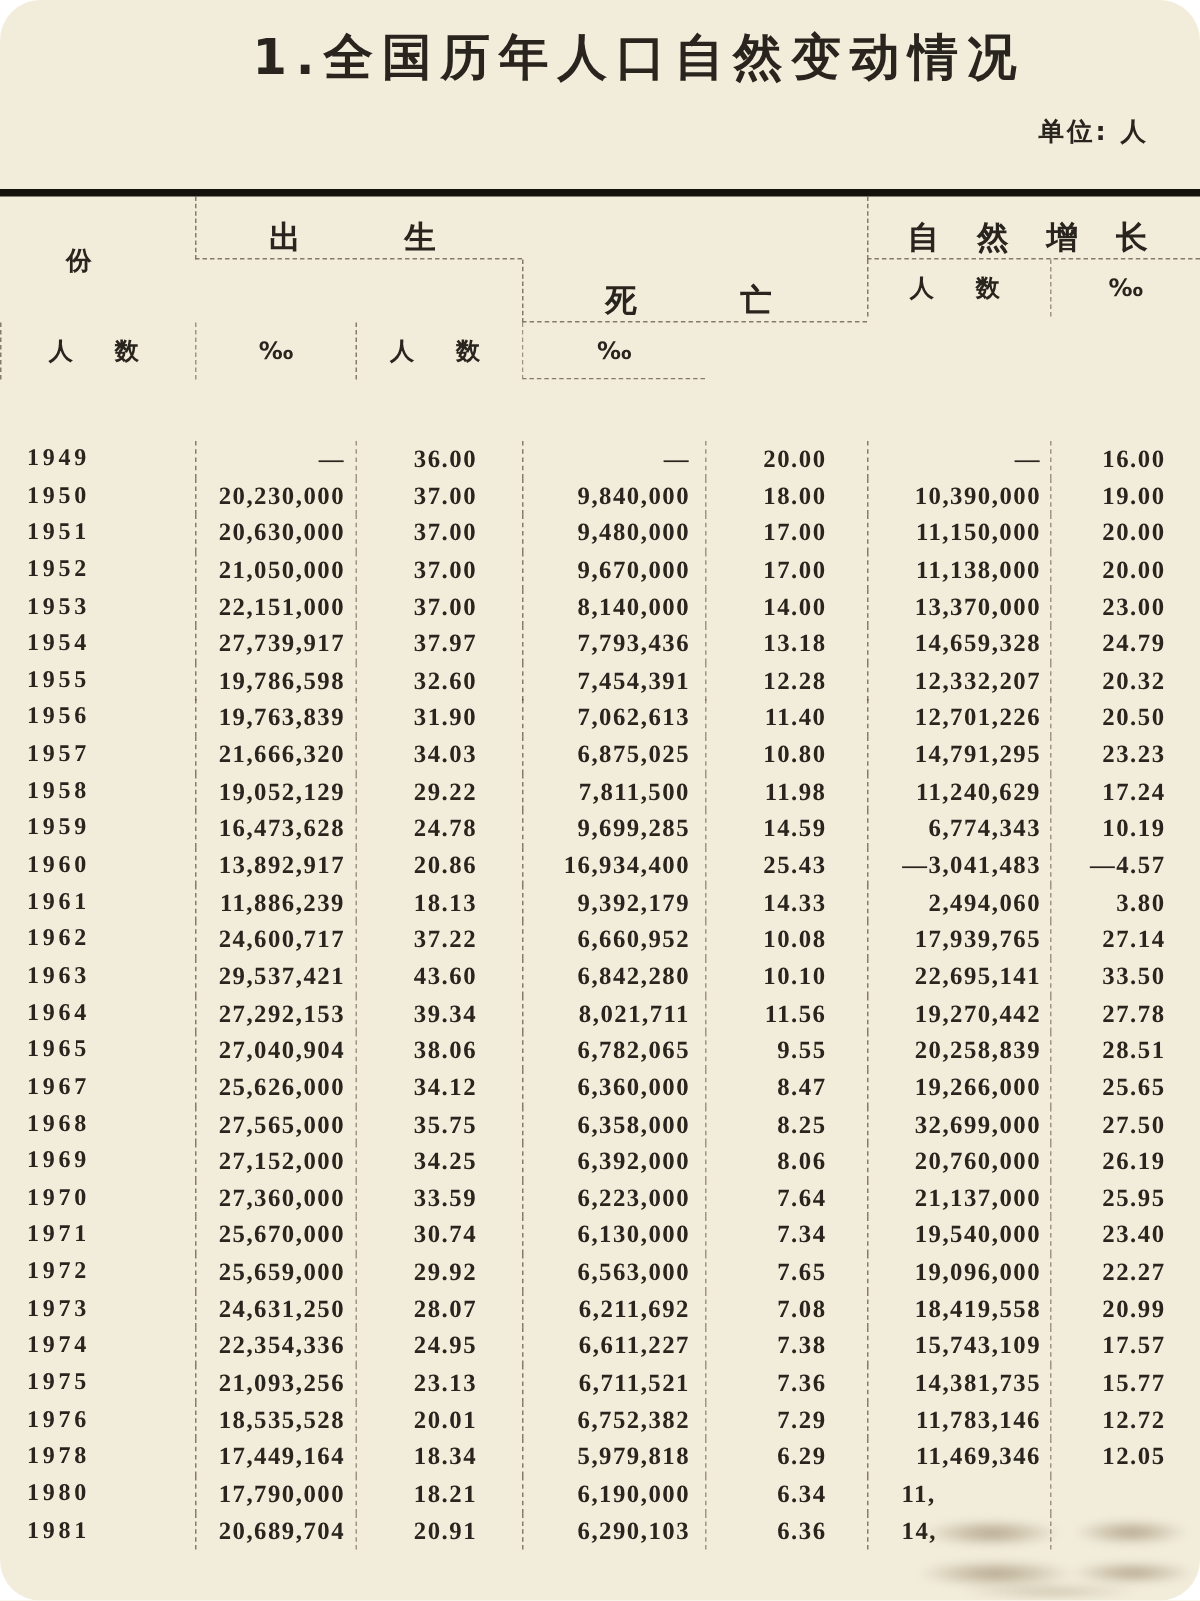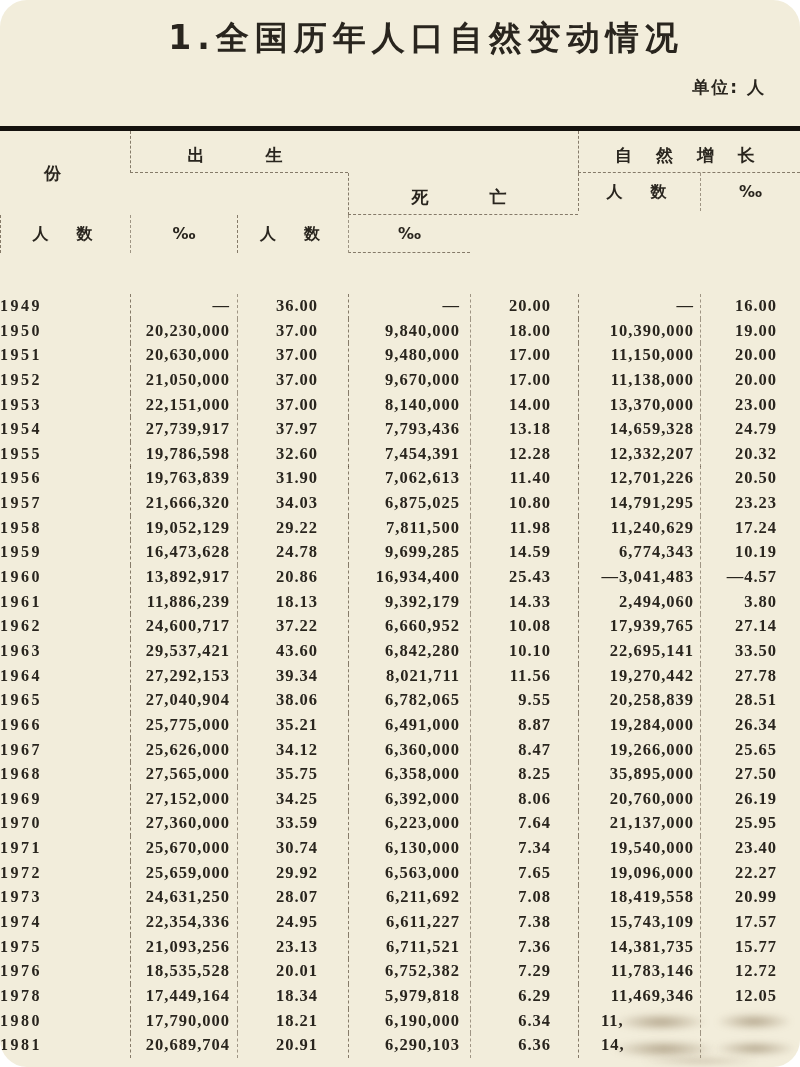--- a/index.html
+++ b/index.html
@@ -16,42 +16,42 @@
   }
   .unit{
     position:absolute;top:76px;right:34px;font-size:17px;font-weight:bold;letter-spacing:2px;
     font-family:"DejaVu Sans","Liberation Sans",sans-serif;
   }
   .rule{position:absolute;top:126px;left:0;width:800px;height:5px;background:#15120e;}
 
   .tbl{position:absolute;top:131px;left:0;width:800px;}
   .grid{display:grid;grid-template-columns:130px 107px 111px 122px 108px 122px 100px;}
   .thead .gcell{
-    height:42px;box-sizing:border-box;text-align:center;font-weight:bold;font-size:17px;
+    height:42px;box-sizing:border-box;text-align:center;font-weight:bold;font-size:21px;
     letter-spacing:9px;padding-top:13px;
     border-bottom:1px dashed rgba(75,62,45,.65);
     font-family:"DejaVu Sans","Liberation Sans",sans-serif;
   }
   .ycell{
     grid-row:1 / 3;display:flex;align-items:center;padding-left:44px;box-sizing:border-box;
     font-weight:bold;font-size:17px;
     font-family:"DejaVu Sans","Liberation Sans",sans-serif;
   }
   .scell{
     height:38px;box-sizing:border-box;text-align:center;font-weight:bold;font-size:16px;
     padding-top:9px;letter-spacing:6px;
     font-family:"DejaVu Sans","Liberation Sans",sans-serif;
   }
   .scell.rate{letter-spacing:0;}
   .sub-underline{border-bottom:1px dashed rgba(75,62,45,.65);}
   .spacer{height:41px;}
 
   .row{display:grid;grid-template-columns:130px 107px 111px 122px 108px 122px 100px;height:24.65px;}
   .cell{box-sizing:border-box;white-space:nowrap;position:relative;line-height:24.65px;}
-  .c-year{font-size:16px;font-weight:bold;letter-spacing:2.5px;font-family:Liberation Serif, serif;}
+  .c-year{padding-left:18px;font-size:16px;font-weight:bold;letter-spacing:2.5px;font-family:Liberation Serif, serif;}
   .c-num,.c-rate{text-align:right;font-size:16.5px;font-weight:bold;letter-spacing:1px;}
   .pr-bn{padding-right:7px;}
   .pr-br{padding-right:30px;}
   .pr-dn{padding-right:10px;}
   .pr-dr{padding-right:27px;}
   .pr-nn{padding-right:6px;}
   .pr-nr{padding-right:23px;}
   .left-frag{text-align:left;padding-left:22px;}
 
   .v{border-left:1px dashed rgba(75,62,45,.5);}
@@ -242,44 +242,35 @@
         <div class="row">
           <div class="cell c-year">1965</div>
           <div class="cell c-num pr-bn vb">27,040,904</div>
           <div class="cell c-rate pr-br v">38.06</div>
           <div class="cell c-num pr-dn vb">6,782,065</div>
           <div class="cell c-rate pr-dr v">9.55</div>
           <div class="cell c-num pr-nn vb">20,258,839</div>
           <div class="cell c-rate pr-nr v">28.51</div>
         </div>
         <div class="row">
-          <div class="cell c-year">1966</div>
-          <div class="cell c-num pr-bn vb">25,775,000</div>
-          <div class="cell c-rate pr-br v">35.21</div>
-          <div class="cell c-num pr-dn vb">6,491,000</div>
-          <div class="cell c-rate pr-dr v">8.87</div>
-          <div class="cell c-num pr-nn vb">19,284,000</div>
-          <div class="cell c-rate pr-nr v">26.34</div>
-        </div>
-        <div class="row">
           <div class="cell c-year">1967</div>
           <div class="cell c-num pr-bn vb">25,626,000</div>
           <div class="cell c-rate pr-br v">34.12</div>
           <div class="cell c-num pr-dn vb">6,360,000</div>
           <div class="cell c-rate pr-dr v">8.47</div>
           <div class="cell c-num pr-nn vb">19,266,000</div>
           <div class="cell c-rate pr-nr v">25.65</div>
         </div>
         <div class="row">
           <div class="cell c-year">1968</div>
           <div class="cell c-num pr-bn vb">27,565,000</div>
           <div class="cell c-rate pr-br v">35.75</div>
           <div class="cell c-num pr-dn vb">6,358,000</div>
           <div class="cell c-rate pr-dr v">8.25</div>
-          <div class="cell c-num pr-nn vb">35,895,000</div>
+          <div class="cell c-num pr-nn vb">32,699,000</div>
           <div class="cell c-rate pr-nr v">27.50</div>
         </div>
         <div class="row">
           <div class="cell c-year">1969</div>
           <div class="cell c-num pr-bn vb">27,152,000</div>
           <div class="cell c-rate pr-br v">34.25</div>
           <div class="cell c-num pr-dn vb">6,392,000</div>
           <div class="cell c-rate pr-dr v">8.06</div>
           <div class="cell c-num pr-nn vb">20,760,000</div>
           <div class="cell c-rate pr-nr v">26.19</div>

